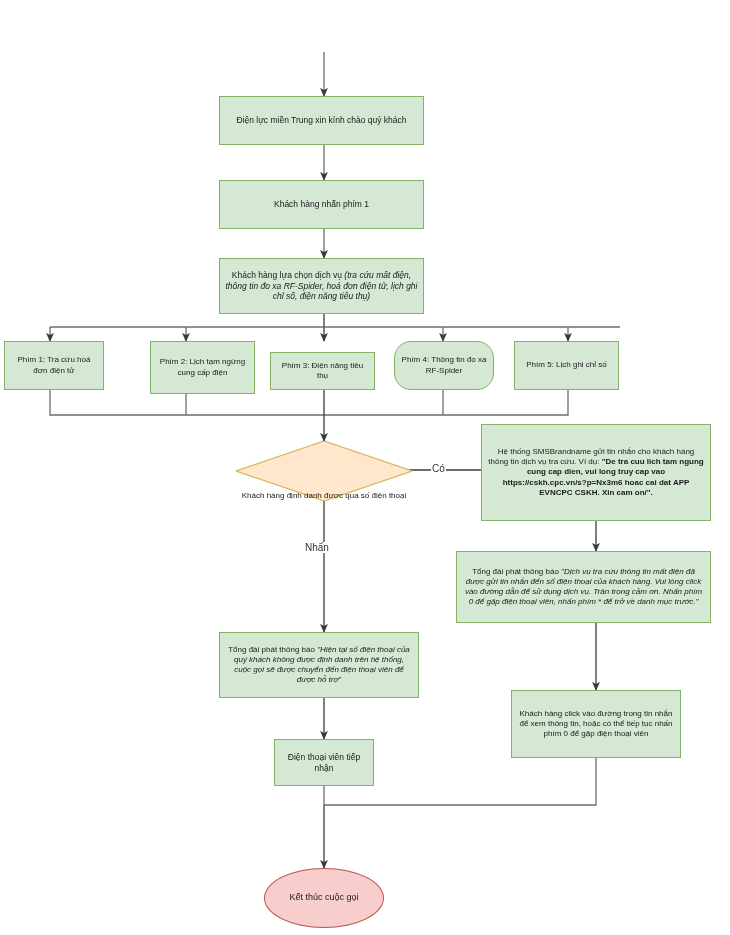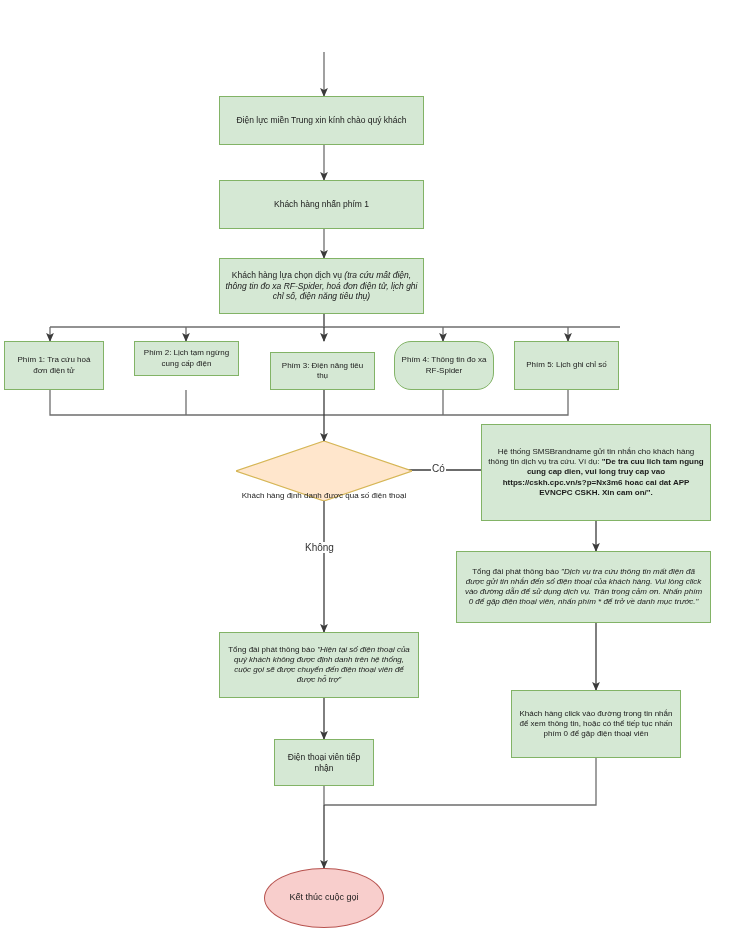--- a/index.html
+++ b/index.html
@@ -143,21 +143,21 @@
   <div class="node proc f85" style="left:219px; top:258px; width:205px; height:56px;">
     <div class="node-inner">
       <span>Khách hàng lựa chọn dịch vụ </span><span class="italic">(tra cứu mất điện, thông tin đo xa RF-Spider, hoá đơn điện tử, lịch ghi chỉ số, điện năng tiêu thụ)</span>
     </div>
   </div>
 
   <div class="node proc f8" style="left:4px; top:341px; width:100px; height:49px;">
     <div class="node-inner">Phím 1: Tra cứu hoá đơn điện tử</div>
   </div>
 
-  <div class="node proc f8" style="left:134px; top:341px; width:105px; height:35px;">
+  <div class="node proc f8" style="left:150px; top:341px; width:105px; height:53px;">
     <div class="node-inner">Phím 2: Lịch tạm ngừng cung cấp điện</div>
   </div>
 
   <div class="node proc f8" style="left:270px; top:352px; width:105px; height:38px;text-align:center;">
     <div class="node-inner">Phím 3: Điện năng tiêu thụ</div>
   </div>
 
   <div class="node proc f8" style="left:394px; top:341px; width:100px; height:49px;border-radius:17px;">
     <div class="node-inner">Phím 4: Thông tin đo xa RF-Spider</div>
   </div>
@@ -167,21 +167,21 @@
   </div>
 
   <div class="node decision f8" style="left:236px; top:441px; width:176px; height:60px;">
     <svg class="diamond-bg" viewBox="0 0 176 60" preserveAspectRatio="none">
       <polygon points="88,0 176,30 88,60 0,30" fill="#ffe6cc" stroke="#d6b656" stroke-width="1.2"></polygon>
     </svg>
     <div class="node-inner">Khách hàng định danh được qua số điện thoại</div>
   </div>
 
   <div class="edge-label" style="left:431px; top:463px;">Có</div>
-  <div class="edge-label" style="left:304px; top:542px;">Không</div>
+  <div class="edge-label" style="left:304px; top:542px;">Nhấn</div>
 
   <div class="node proc f8" style="left:481px; top:424px; width:230px; height:97px;">
     <div class="node-inner">
       <span>Hệ thống SMSBrandname gửi tin nhắn cho khách hàng thông tin dịch vụ tra cứu. Ví dụ: </span><b>"De tra cuu lich tam ngung cung cap dien, vui long truy cap vao https://cskh.cpc.vn/s?p=Nx3m6 hoac cai dat APP EVNCPC CSKH. Xin cam on/".</b>
     </div>
   </div>
 
   <div class="node proc f8" style="left:456px; top:551px; width:255px; height:72px;">
     <div class="node-inner">
       <span>Tổng đài phát thông báo </span><span class="italic">"Dịch vụ tra cứu thông tin mất điện đã được gửi tin nhắn đến số điện thoại của khách hàng. Vui lòng click vào đường dẫn để sử dụng dịch vụ. Trân trọng cảm ơn. Nhấn phím 0 để gặp điện thoại viên, nhấn phím * để trở về danh mục trước."</span>

